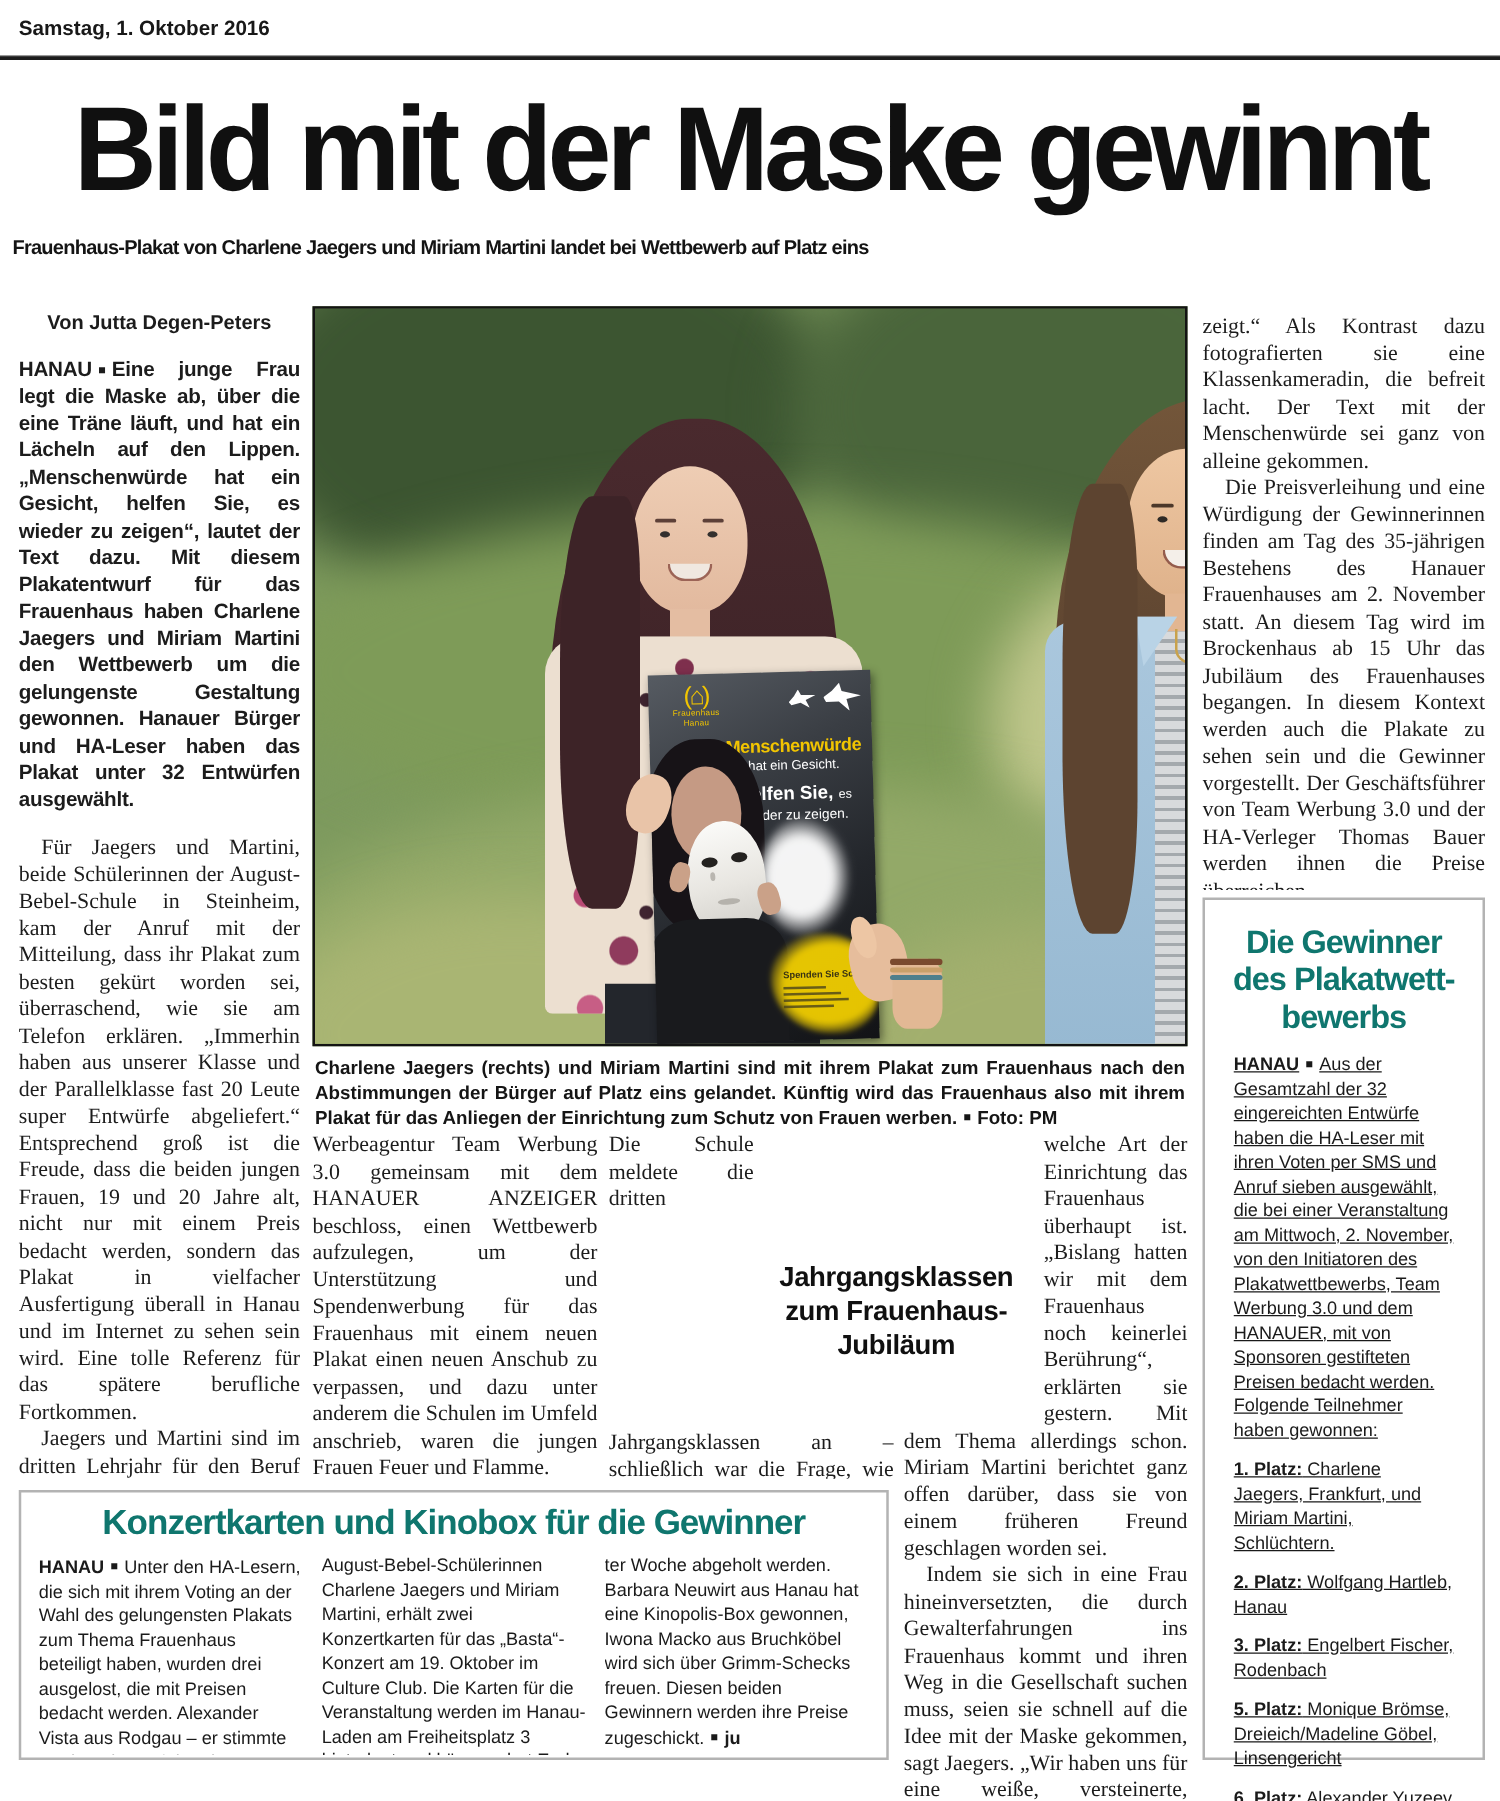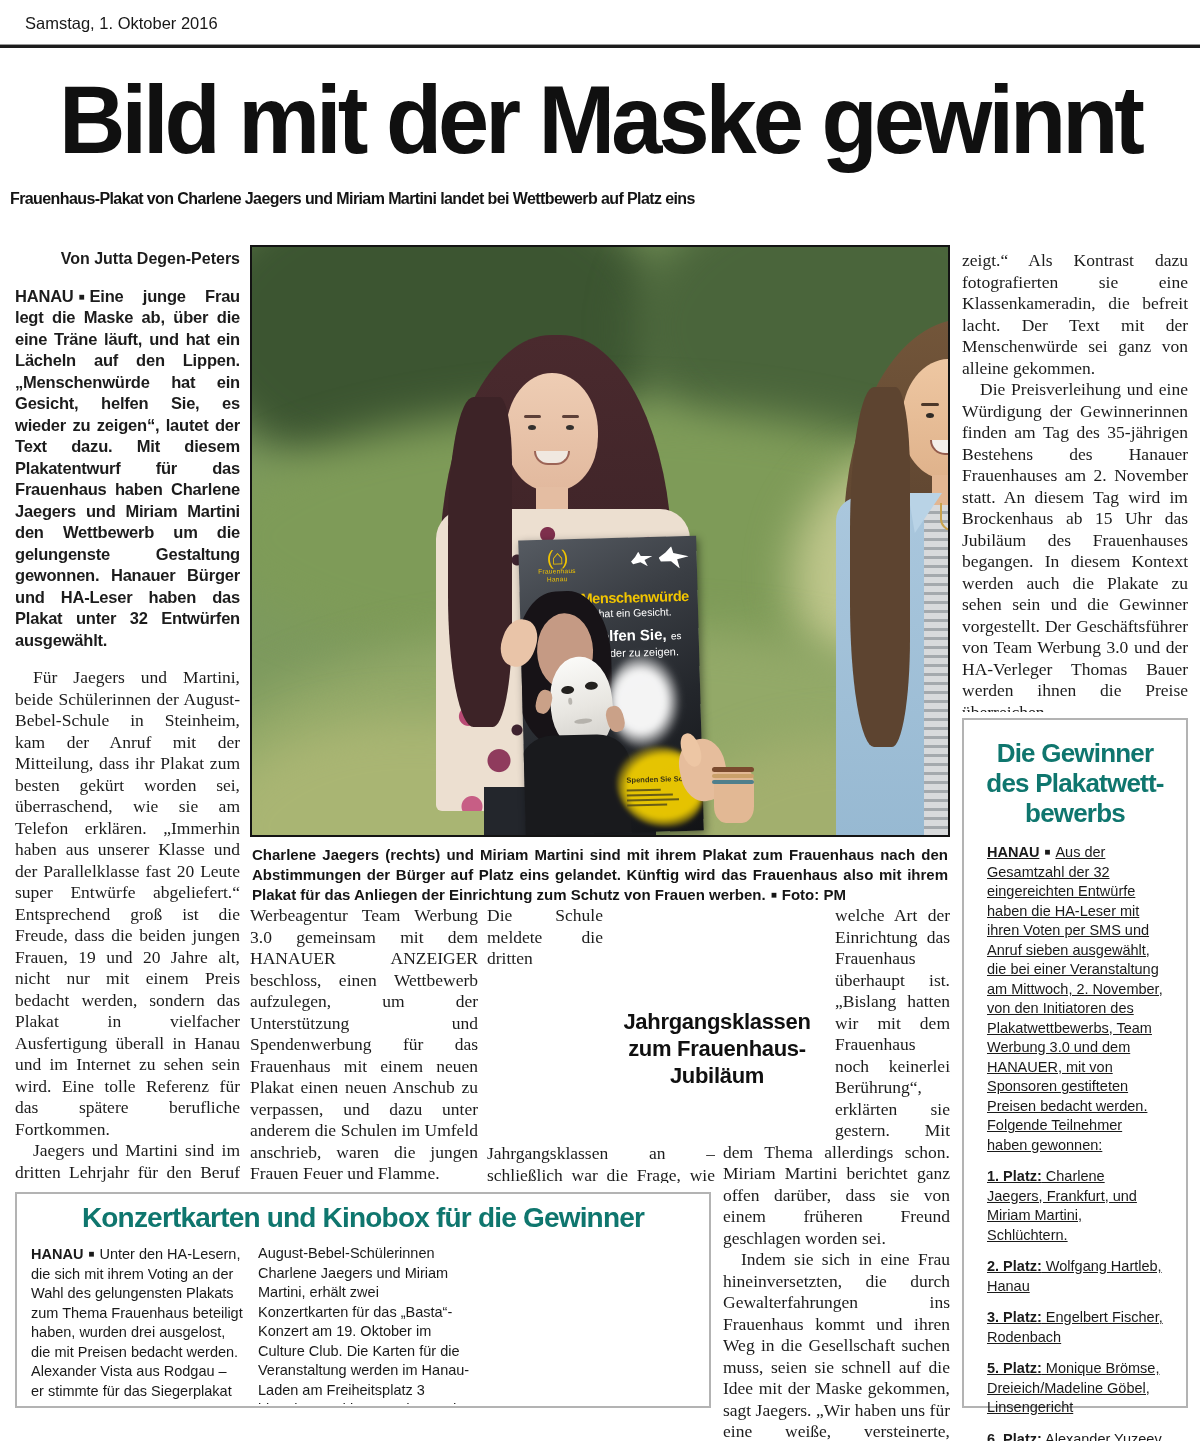--- a/index.html
+++ b/index.html
@@ -1,36 +1,36 @@
 <!DOCTYPE html>
 <html lang="de"><head>
 <meta charset="utf-8">
 <style>
   html,body{margin:0;padding:0;background:#e8e8e8;}
   .page{position:relative;width:1200px;height:1441px;background:#fff;color:#181818;
         font-family:"Liberation Sans","DejaVu Sans",sans-serif;overflow:hidden;margin:0 auto;}
   [data-interactable]{-webkit-user-select:none;}
 
   
-  .dateline-top{position:absolute;left:25px;top:14px;font-size:16.5px;font-weight:normal;}
+  .dateline-top{position:absolute;left:15px;top:14px;font-size:16.5px;font-weight:bold;}
   .section-title{position:absolute;left:712px;top:8px;font-family:"Liberation Serif","DejaVu Serif",serif;
         font-size:31px;letter-spacing:3px;color:#111;}
   .head-rule{position:absolute;left:0;top:44px;width:1200px;height:3px;background:#1c1c1c;border-top:1px solid #999;}
 
   .headline{position:absolute;left:0;top:72px;width:1200px;text-align:center;font-weight:bold;
         font-size:92px;letter-spacing:-4px;line-height:1.05;color:#101010;transform:scaleY(1.04);}
   .subheadline{position:absolute;left:10px;top:190px;width:1180px;text-align:left;font-weight:bold;
         font-size:16px;letter-spacing:-0.6px;color:#141414;}
 
   
   .col{position:absolute;font-family:"Liberation Serif","DejaVu Serif",serif;font-size:17.5px;
         line-height:21.5px;text-align:justify;color:#1c1c1c;}
   .col p{margin:0;}
   p.byline{font-family:"Liberation Sans","DejaVu Sans",sans-serif;font-size:16px;font-weight:bold;
-        margin-bottom:16px;text-align:right;}
+        margin-bottom:16px;text-align:center;}
   p.lead{font-family:"Liberation Sans","DejaVu Sans",sans-serif;font-size:16.5px;line-height:21.5px;
         font-weight:bold;letter-spacing:-0.2px;}
   p.gap{margin-top:16px;}
   p.ind{text-indent:18px;}
   .sq{font-size:10px;vertical-align:2px;margin:0 5px 0 5px;display:inline-block;}
   .dl{font-weight:bold;}
   #col1{left:15px;top:248px;width:225px;height:935px;overflow:hidden;}
   #col2{left:250px;top:905px;width:228px;height:278px;overflow:hidden;}
   #col3{left:487px;top:905px;width:228px;height:278px;overflow:hidden;}
   #col4{left:723px;top:905px;width:227px;height:536px;overflow:hidden;}
@@ -217,20 +217,23 @@
 
   <div class="story-box" id="concert-box" data-interactable="false">
     <div class="box-title" data-interactable="false">Konzertkarten und Kinobox für die Gewinner</div>
     <div class="concert-cols" id="concert-cols" data-interactable="false">
         <div class="bcol" data-interactable="false">
           <p class="box" data-interactable="false"><b class="dl" data-interactable="false">HANAU</b><span class="sq" data-interactable="false">■</span>Unter den HA-Lesern, die sich mit ihrem Voting an der Wahl des gelungensten Plakats zum Thema Frauenhaus beteiligt haben, wurden drei ausgelost, die mit Preisen bedacht werden. Alexander Vista aus Rodgau – er stimmte für das Siegerplakat der</p>
         </div>
         <div class="bcol" data-interactable="false">
           <p class="box" data-interactable="false">August-Bebel-Schülerinnen Charlene Jaegers und Miriam Martini, erhält zwei Konzertkarten für das „Basta“-Konzert am 19. Oktober im Culture Club. Die Karten für die Veranstaltung werden im Hanau-Laden am Freiheitsplatz 3 hinterlegt und können dort Ende nächs-</p>
         </div>
+        <div class="bcol" data-interactable="false">
+          <p class="box" data-interactable="false">ter Woche abgeholt werden. Barbara Neuwirt aus Hanau hat eine Kinopolis-Box gewonnen, Iwona Macko aus Bruchköbel wird sich über Grimm-Schecks freuen. Diesen beiden Gewinnern werden ihre Preise zugeschickt.<span class="sq" data-interactable="false">■</span><b class="end-b" data-interactable="false">ju</b></p>
+        </div>
       </div>
   </div>
 
   <div class="story-box" id="winners-box" data-interactable="false">
     <div class="box-title" id="winners-title" data-interactable="false"><span data-interactable="false">Die Gewinner</span><br><span data-interactable="false">des Plakatwett-</span><br><span data-interactable="false">bewerbs</span></div>
     <div class="winners-body" id="winners-body" data-interactable="false">
         <p class="box" data-interactable="false"><b class="dl" data-interactable="false">HANAU</b><span class="sq" data-interactable="false">■</span>Aus der Gesamtzahl der 32 eingereichten Entwürfe haben die HA-Leser mit ihren Voten per SMS und Anruf sieben ausgewählt, die bei einer Veranstaltung am Mittwoch, 2. November, von den Initiatoren des Plakatwettbewerbs, Team Werbung 3.0 und dem HANAUER, mit von Sponsoren gestifteten Preisen bedacht werden. Folgende Teilnehmer haben gewonnen:</p>
         <p data-interactable="false"><b class="w-label" data-interactable="false">1. Platz:</b> Charlene Jaegers, Frankfurt, und Miriam Martini, Schlüchtern.</p>
         <p data-interactable="false"><b class="w-label" data-interactable="false">2. Platz:</b> Wolfgang Hartleb, Hanau</p>
         <p data-interactable="false"><b class="w-label" data-interactable="false">3. Platz:</b> Engelbert Fischer, Rodenbach</p>

